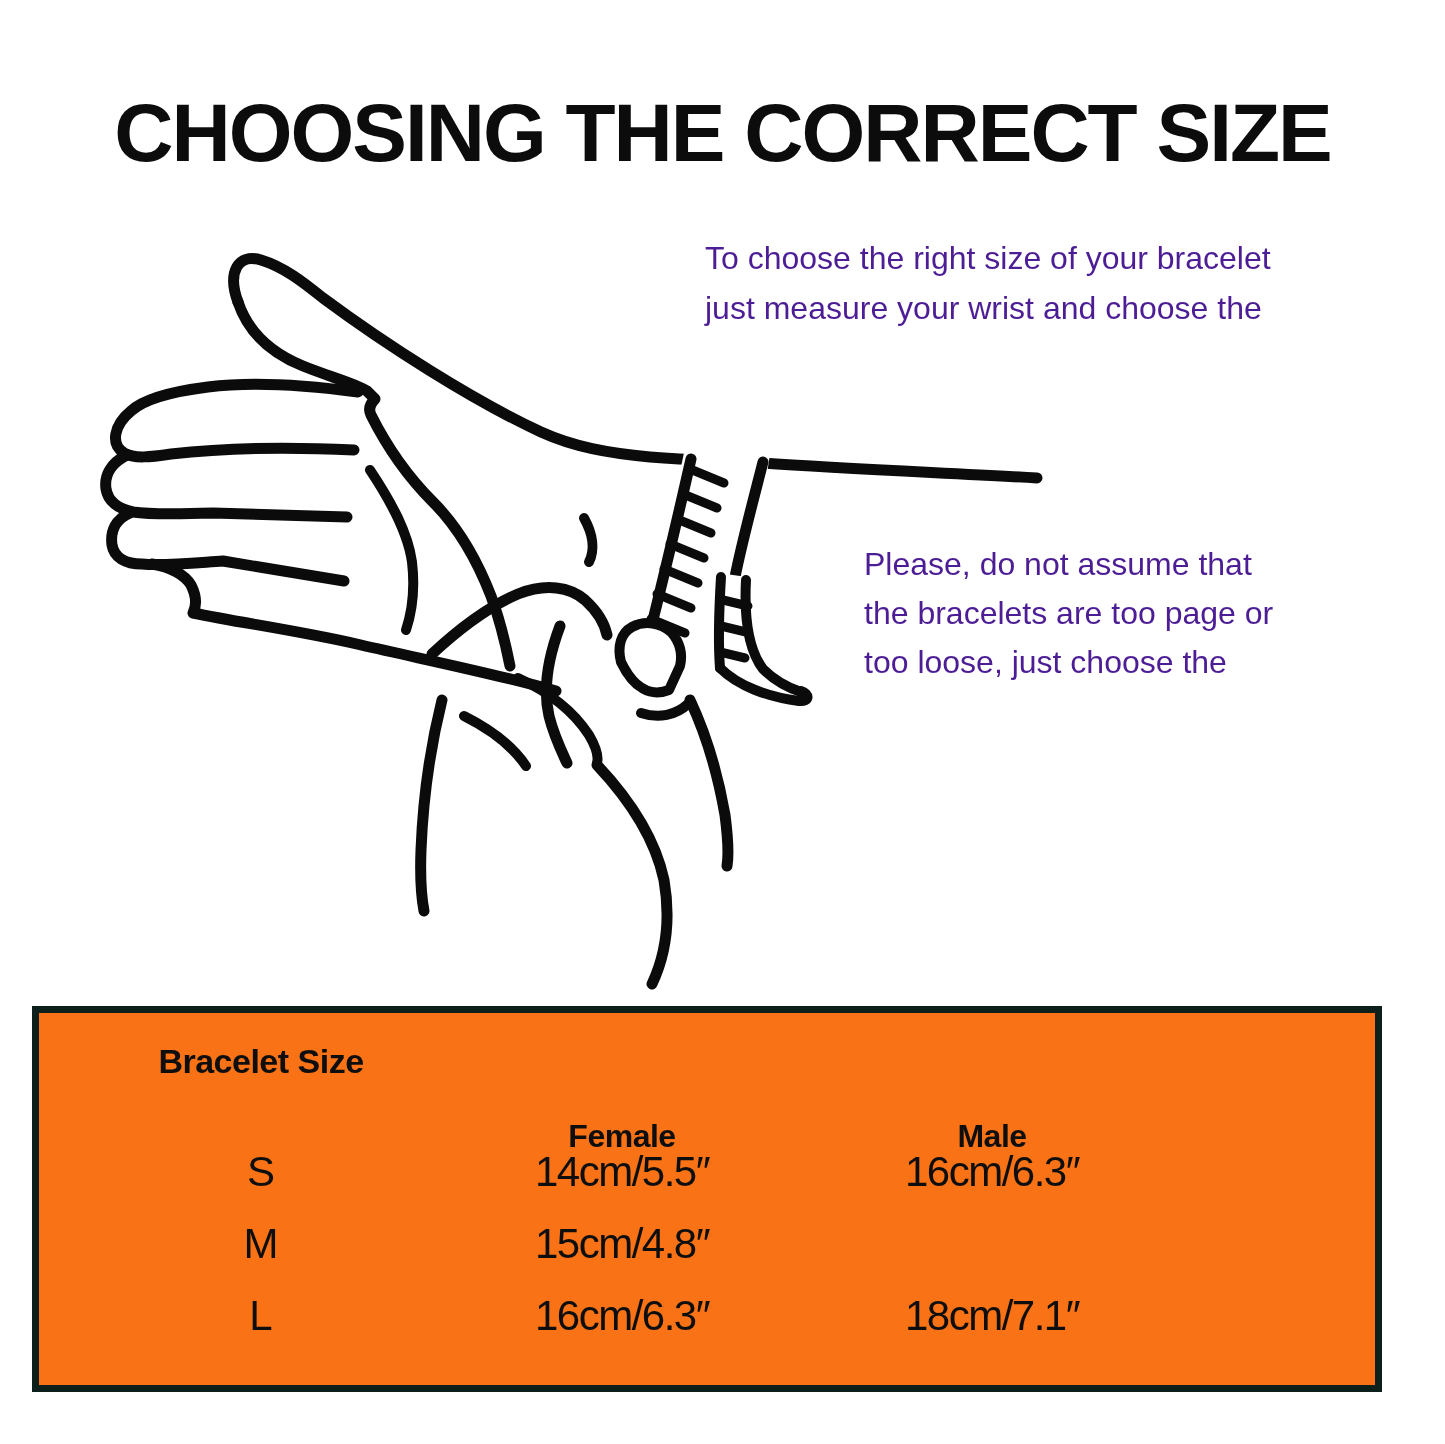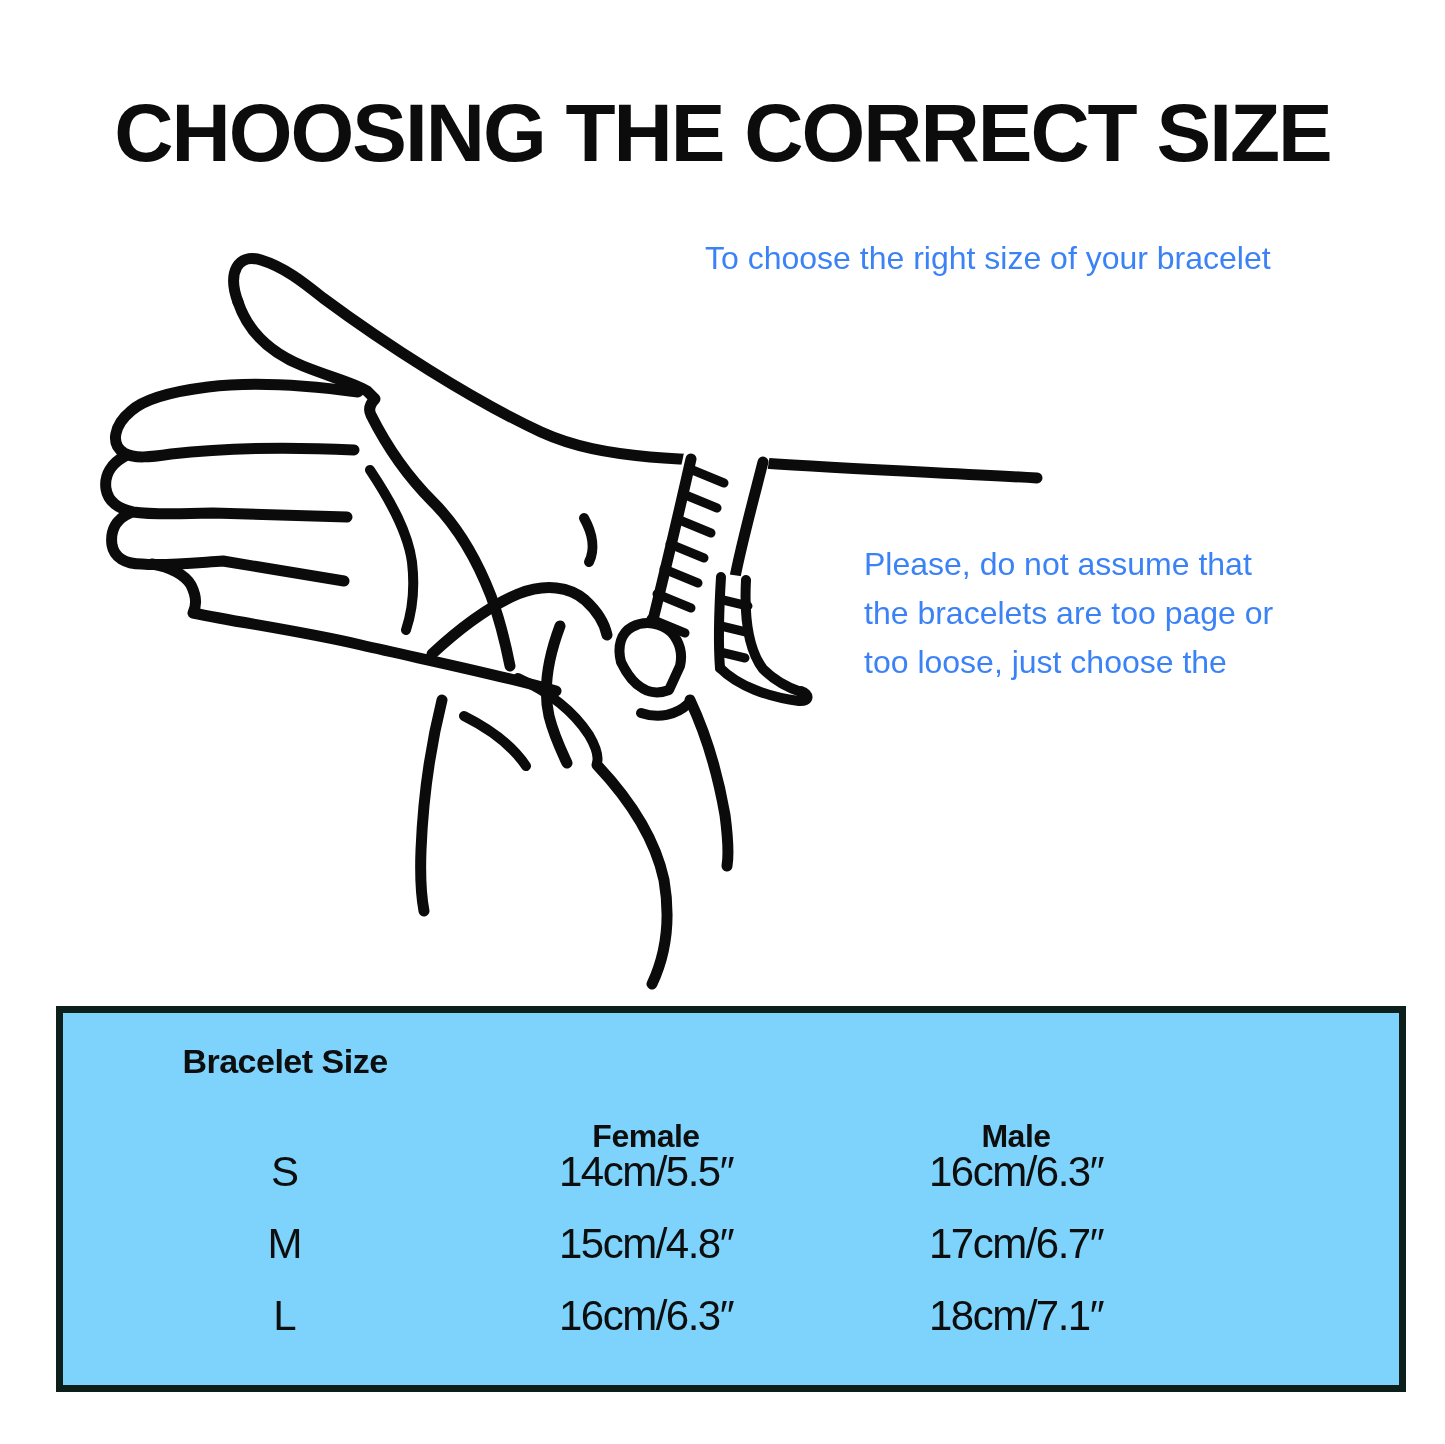--- a/index.html
+++ b/index.html
@@ -5,27 +5,27 @@
   html,body{margin:0;padding:0;background:#ffffff;}
   #canvas{
     position:relative;width:1445px;height:1444px;background:#ffffff;overflow:hidden;
     font-family:"Liberation Sans","DejaVu Sans",sans-serif;color:#111;
   }
   .page-title{
     position:absolute;top:86px;left:0;width:100%;text-align:center;
     font-size:82px;font-weight:800;letter-spacing:-2px;color:#0c0c0c;white-space:nowrap;
   }
   .illu{position:absolute;left:0;top:0;width:1445px;height:1444px;}
-  .para{position:absolute;font-size:32px;line-height:50px;color:#3b82f6;}
+  .para{position:absolute;font-size:32px;line-height:50px;color:#4c1d95;}
   .para .line{white-space:nowrap;}
   .intro{left:705px;top:233px;}
   .note{left:864px;top:540px;line-height:49px;}
   .size-table{
-    position:absolute;left:56px;top:1006px;width:1350px;height:386px;
-    box-sizing:border-box;border:7px solid #0d1f1a;background:#7dd3fc;
+    position:absolute;left:32px;top:1006px;width:1350px;height:386px;
+    box-sizing:border-box;border:7px solid #0d1f1a;background:#f97316;
   }
   .cell{position:absolute;transform:translateX(-50%);white-space:nowrap;text-align:center;}
   .th{font-size:34px;font-weight:700;letter-spacing:-0.5px;color:#0e0e0e;}
   .sub{font-size:32px;font-weight:700;letter-spacing:-0.5px;color:#0e0e0e;margin-top:23px;}
   .val{font-size:42px;font-weight:400;letter-spacing:-1.5px;color:#0e0e0e;}
   .sz{font-size:42px;font-weight:400;color:#0e0e0e;}
   .hdr-y{top:29px;}
   .sub-y{top:82px;}
   .row0-y{top:135px;}
   .row1-y{top:207px;}
@@ -93,40 +93,40 @@
       <path d="M 597,765 C 630,800 655,838 664,880 C 670,915 668,950 652,984"></path>
       <path stroke-width="10" d="M 518,678 C 549,692 574,712 589,735 C 596,747 599,756 597,763"></path>
       <path stroke-width="10" d="M 464,716 C 492,730 514,748 526,766"></path>
       <path fill="#ffffff" stroke-width="10" d="M 621,662 C 617,646 621,633 632,627 C 645,620 661,623 671,632 C 679,641 683,653 680,666 L 669,690 C 651,697 634,689 621,662 Z"></path>
       <path stroke-width="10" d="M 641,713 C 659,719 676,715 688,704"></path>
     </g>
   </svg>
 
   <div class="para intro">
     <div class="line">To choose the right size of your bracelet</div>
+    <div class="line">just measure your wrist and choose the</div>
   </div>
 
   <div class="para note">
     <div class="line">Please, do not assume that</div>
     <div class="line">the bracelets are too page or</div>
     <div class="line">too loose, just choose the</div>
   </div>
 
   <div class="size-table">
     <div class="cell th hdr-y c1">Bracelet Size</div>
 
     <div class="cell sub sub-y c2">Female</div>
     <div class="cell sub sub-y c3">Male</div>
 
     <div class="cell sz  row0-y c1">S</div>
     <div class="cell val row0-y c2">14cm/5.5″</div>
     <div class="cell val row0-y c3">16cm/6.3″</div>
 
     <div class="cell sz  row1-y c1">M</div>
     <div class="cell val row1-y c2">15cm/4.8″</div>
-    <div class="cell val row1-y c3">17cm/6.7″</div>
 
     <div class="cell sz  row2-y c1">L</div>
     <div class="cell val row2-y c2">16cm/6.3″</div>
     <div class="cell val row2-y c3">18cm/7.1″</div>
   </div>
 
 </div>
 
 </body></html>

